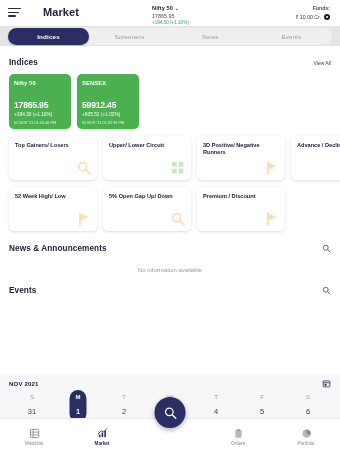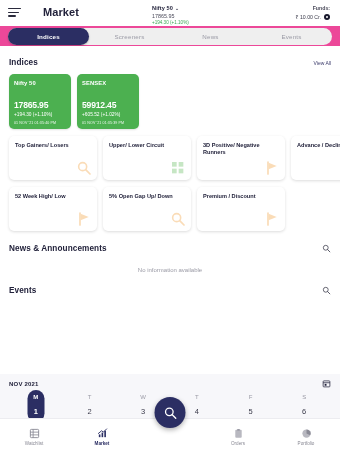--- a/index.html
+++ b/index.html
@@ -2,21 +2,21 @@
 <html><head>
 <meta charset="utf-8">
 <style>
   * { box-sizing: border-box; margin: 0; padding: 0; }
   html, body {
     width: 340px; height: 454px;
     font-family: "Liberation Sans", sans-serif;
     background: #ffffff;
     overflow: hidden;
   }
-  .app { position: relative; width: 340px; height: 454px; background: #ec4899; }
+  .app { position: relative; width: 340px; height: 454px; background: #e5e5e5; }
 
   
   .topbar {
     display: flex; align-items: flex-start;
     height: 26px; padding: 5px 8px 0 8px; background: #fff;
   }
   .hamburger { width: 13px; margin-top: 3px; cursor: pointer; }
   .hamburger span {
     display: block; height: 1.4px; background: #2a2a3c; border-radius: 1px; margin-bottom: 2.2px;
   }
@@ -269,20 +269,24 @@
   <div class="cal">
     <div class="cal-head">
       <div class="cal-month">NOV 2021</div>
       <svg width="9" height="9" viewBox="0 0 24 24">
         <rect x="3" y="5" width="18" height="16" rx="2" fill="none" stroke="#22223b" stroke-width="2"></rect>
         <line x1="3" y1="10" x2="21" y2="10" stroke="#22223b" stroke-width="2"></line>
         <rect x="7" y="13" width="5" height="5" fill="#22223b"></rect>
       </svg>
     </div>
     <div class="cal-grid">
+      <div class="cal-col">
+        <div class="cal-dow">S</div>
+        <div class="cal-day">31</div>
+      </div>
       <div class="cal-col sel">
         <div class="pill"></div>
         <div class="cal-dow">M</div>
         <div class="cal-day">1</div>
       </div>
       <div class="cal-col">
         <div class="cal-dow">T</div>
         <div class="cal-day">2</div>
       </div>
       <div class="cal-col">

